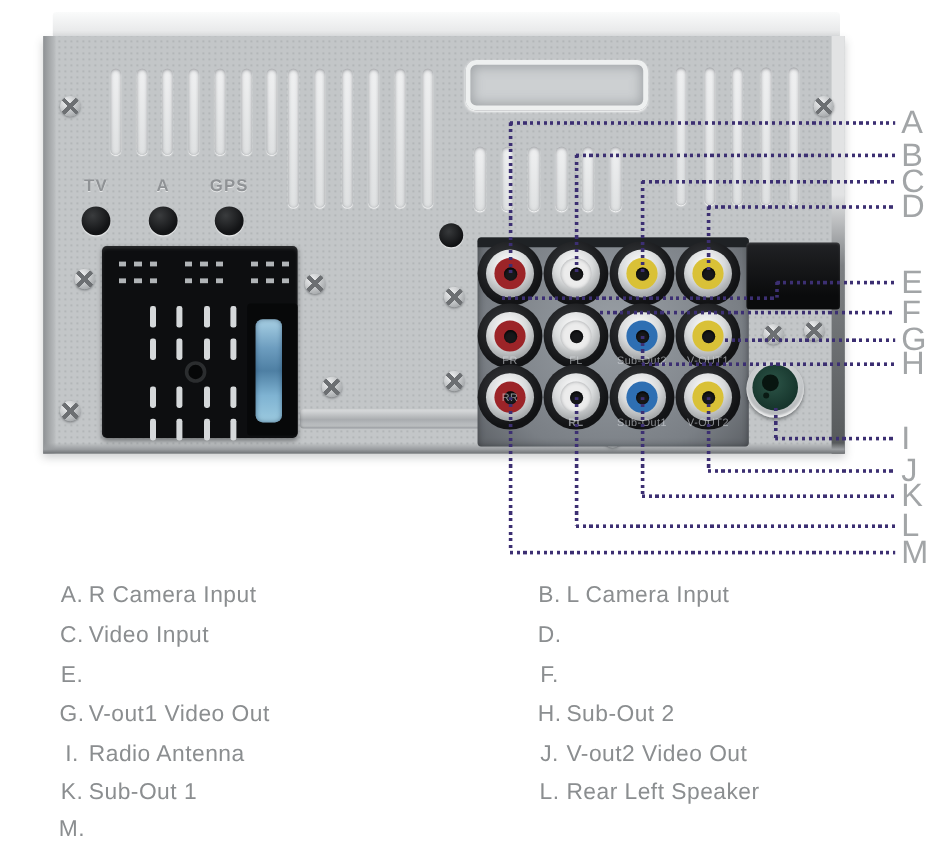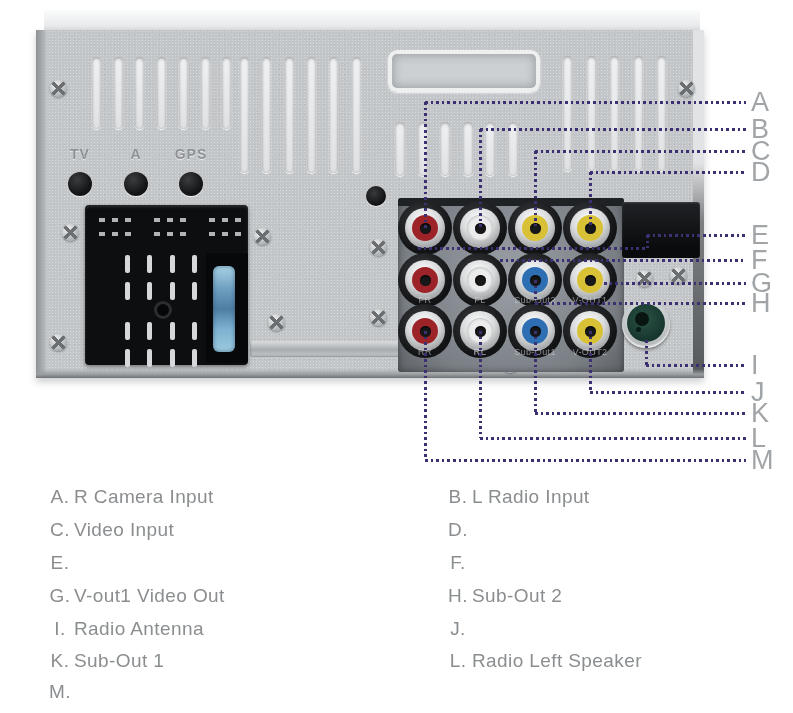--- a/index.html
+++ b/index.html
@@ -261,21 +261,21 @@
         <div class="chrome" style="position: absolute;"></div>
         <div class="ring" style="position: absolute; background: rgb(217, 193, 55);"></div>
         <div class="hole" style="position: absolute;"></div>
       </div>
     </div>
   <div id="jack-labels">
       <div class="jack-label" style="left: 395px; top: 295px; position: absolute;">FR</div>
       <div class="jack-label" style="left: 450px; top: 295px; position: absolute;">FL</div>
       <div class="jack-label" style="left: 505px; top: 295px; position: absolute;">Sub-Out2</div>
       <div class="jack-label" style="left: 560px; top: 295px; position: absolute;">V-OUT1</div>
-      <div class="jack-label" style="left: 395px; top: 347px; position: absolute;">RR</div>
+      <div class="jack-label" style="left: 395px; top: 326px; position: absolute;">RR</div>
       <div class="jack-label" style="left: 450px; top: 347px; position: absolute; font-weight: bold;">RL</div>
       <div class="jack-label" style="left: 505px; top: 347px; position: absolute;">Sub-Out1</div>
       <div class="jack-label" style="left: 560px; top: 347px; position: absolute;">V-OUT2</div>
     </div>
 
   <div id="ant-conn" class="abs">
     <div id="ant-green"></div>
     <div id="ant-hole2"></div>
     <div id="ant-dot"></div>
   </div>
@@ -344,33 +344,34 @@
       </div>
       <div class="legend-item" style="left: 46px; top: 650px; color: rgb(139, 142, 144); position: absolute;">
         <span class="legend-prefix">K.</span>
         <span class="legend-label">Sub-Out 1</span>
       </div>
       <div class="legend-item" style="left: 46px; top: 681px; color: rgb(139, 142, 144); position: absolute;">
         <span class="legend-prefix">M.</span>
       </div>
       <div class="legend-item" style="left: 444px; top: 486px; color: rgb(139, 142, 144); position: absolute;">
         <span class="legend-prefix">B.</span>
-        <span class="legend-label">L Radio Input</span>
+        <span class="legend-label">L Camera Input</span>
       </div>
       <div class="legend-item" style="left: 444px; top: 519px; color: rgb(139, 142, 144); position: absolute;">
         <span class="legend-prefix">D.</span>
       </div>
       <div class="legend-item" style="left: 444px; top: 552px; color: rgb(139, 142, 144); position: absolute;">
         <span class="legend-prefix">F.</span>
       </div>
       <div class="legend-item" style="left: 444px; top: 585px; color: rgb(139, 142, 144); position: absolute;">
         <span class="legend-prefix">H.</span>
         <span class="legend-label">Sub-Out 2</span>
       </div>
       <div class="legend-item" style="left: 444px; top: 618px; color: rgb(139, 142, 144); position: absolute;">
         <span class="legend-prefix">J.</span>
+        <span class="legend-label">V-out2 Video Out</span>
       </div>
       <div class="legend-item" style="left: 444px; top: 650px; color: rgb(139, 142, 144); position: absolute;">
         <span class="legend-prefix">L.</span>
-        <span class="legend-label">Radio Left Speaker</span>
+        <span class="legend-label">Rear Left Speaker</span>
       </div>
     </div>
 </div>
 
 </body></html>

